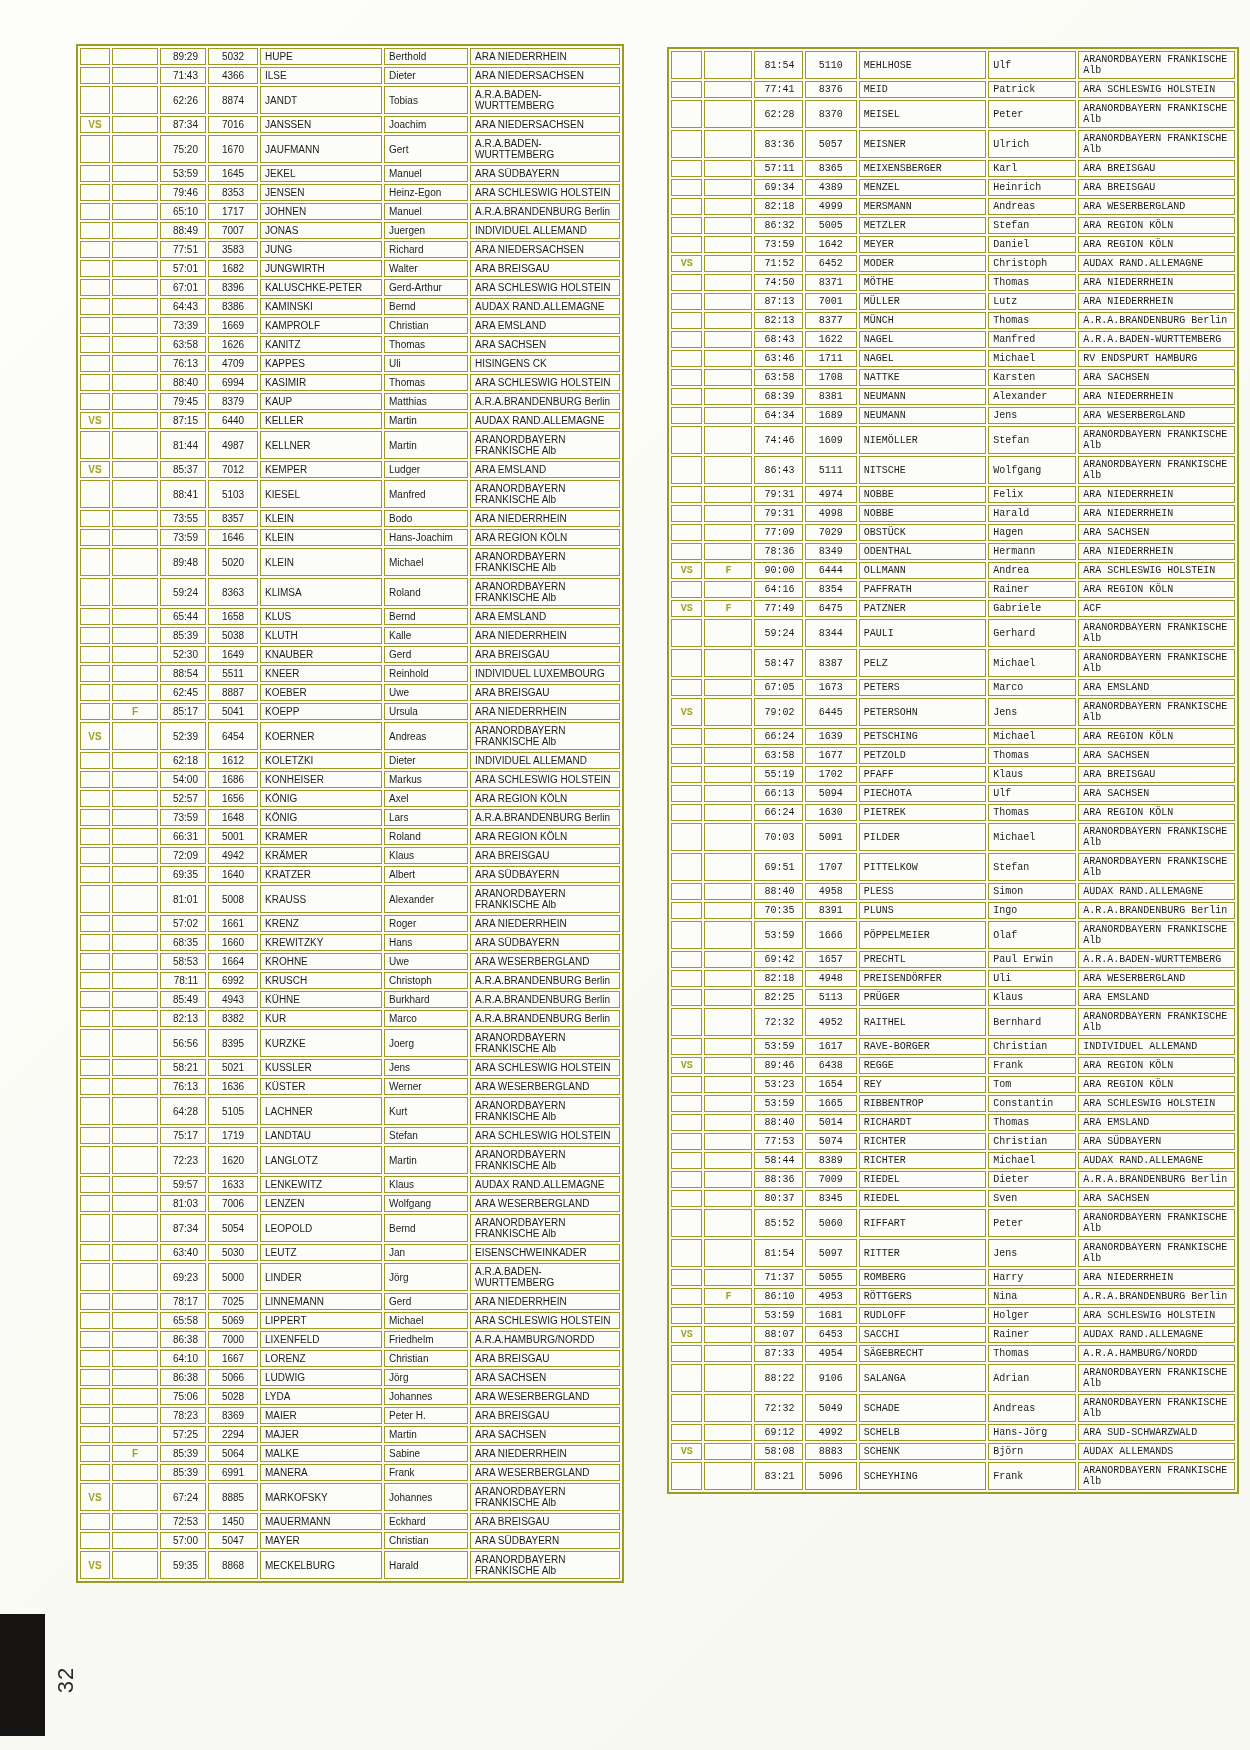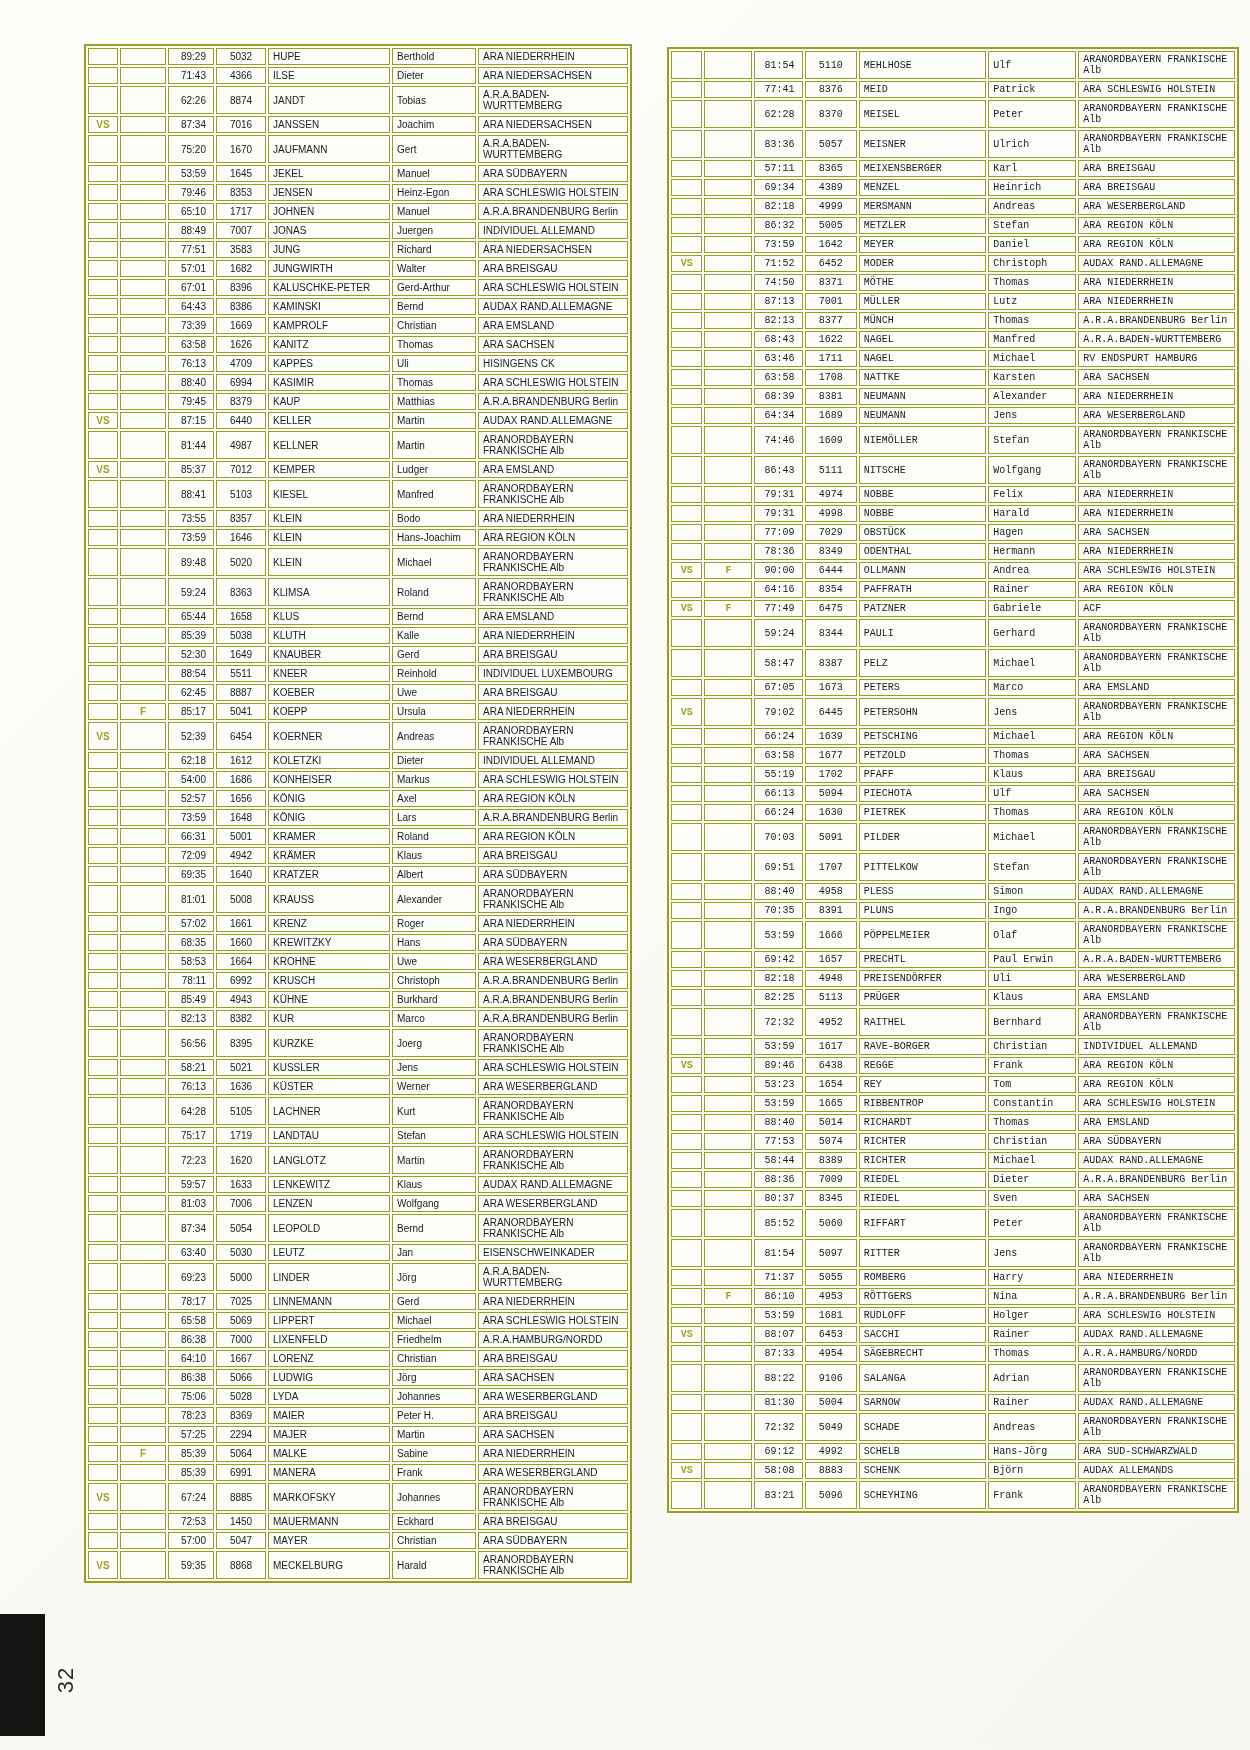--- a/index.html
+++ b/index.html
@@ -27,21 +27,21 @@
     overflow:hidden;
     word-wrap:break-word;
   }
   .results .col-vs{width:30px;text-align:center;color:#a3a124;font-weight:bold;font-size:10px;}
   .results .col-f{width:46px;text-align:center;color:#a3a124;font-weight:bold;font-size:10px;}
   .results .col-time{width:46px;text-align:right;padding-right:7px;}
   .results .col-bib{width:50px;text-align:center;}
   .results .col-last{width:122px;text-align:left;}
   .results .col-first{width:84px;text-align:left;}
   .results .col-club{width:150px;text-align:left;}
-  #table-left{left:84px;top:44px;width:482px;}
+  #table-left{left:76px;top:44px;width:482px;}
   #table-right{left:667px;top:47px;width:572px;font-family:Liberation Mono, monospace;}
   .black-tab{
     position:absolute;left:0;top:1614px;width:45px;height:122px;
     background:#151412;
   }
   .page-number{
     position:absolute;left:46px;top:1660px;width:40px;height:40px;
     font-size:22px;color:#2a2a2a;
     transform:rotate(-90deg);
     transform-origin:center center;
@@ -1279,29 +1279,20 @@
         <td class="col-f"></td>
         <td class="col-time">88:22</td>
         <td class="col-bib">9106</td>
         <td class="col-last">SALANGA</td>
         <td class="col-first">Adrian</td>
         <td class="col-club">ARANORDBAYERN FRANKISCHE Alb</td>
       </tr>
       <tr>
         <td class="col-vs"></td>
         <td class="col-f"></td>
-        <td class="col-time">81:30</td>
-        <td class="col-bib">5004</td>
-        <td class="col-last">SARNOW</td>
-        <td class="col-first">Rainer</td>
-        <td class="col-club">AUDAX RAND.ALLEMAGNE</td>
-      </tr>
-      <tr>
-        <td class="col-vs"></td>
-        <td class="col-f"></td>
         <td class="col-time">72:32</td>
         <td class="col-bib">5049</td>
         <td class="col-last">SCHADE</td>
         <td class="col-first">Andreas</td>
         <td class="col-club">ARANORDBAYERN FRANKISCHE Alb</td>
       </tr>
       <tr>
         <td class="col-vs"></td>
         <td class="col-f"></td>
         <td class="col-time">69:12</td>

